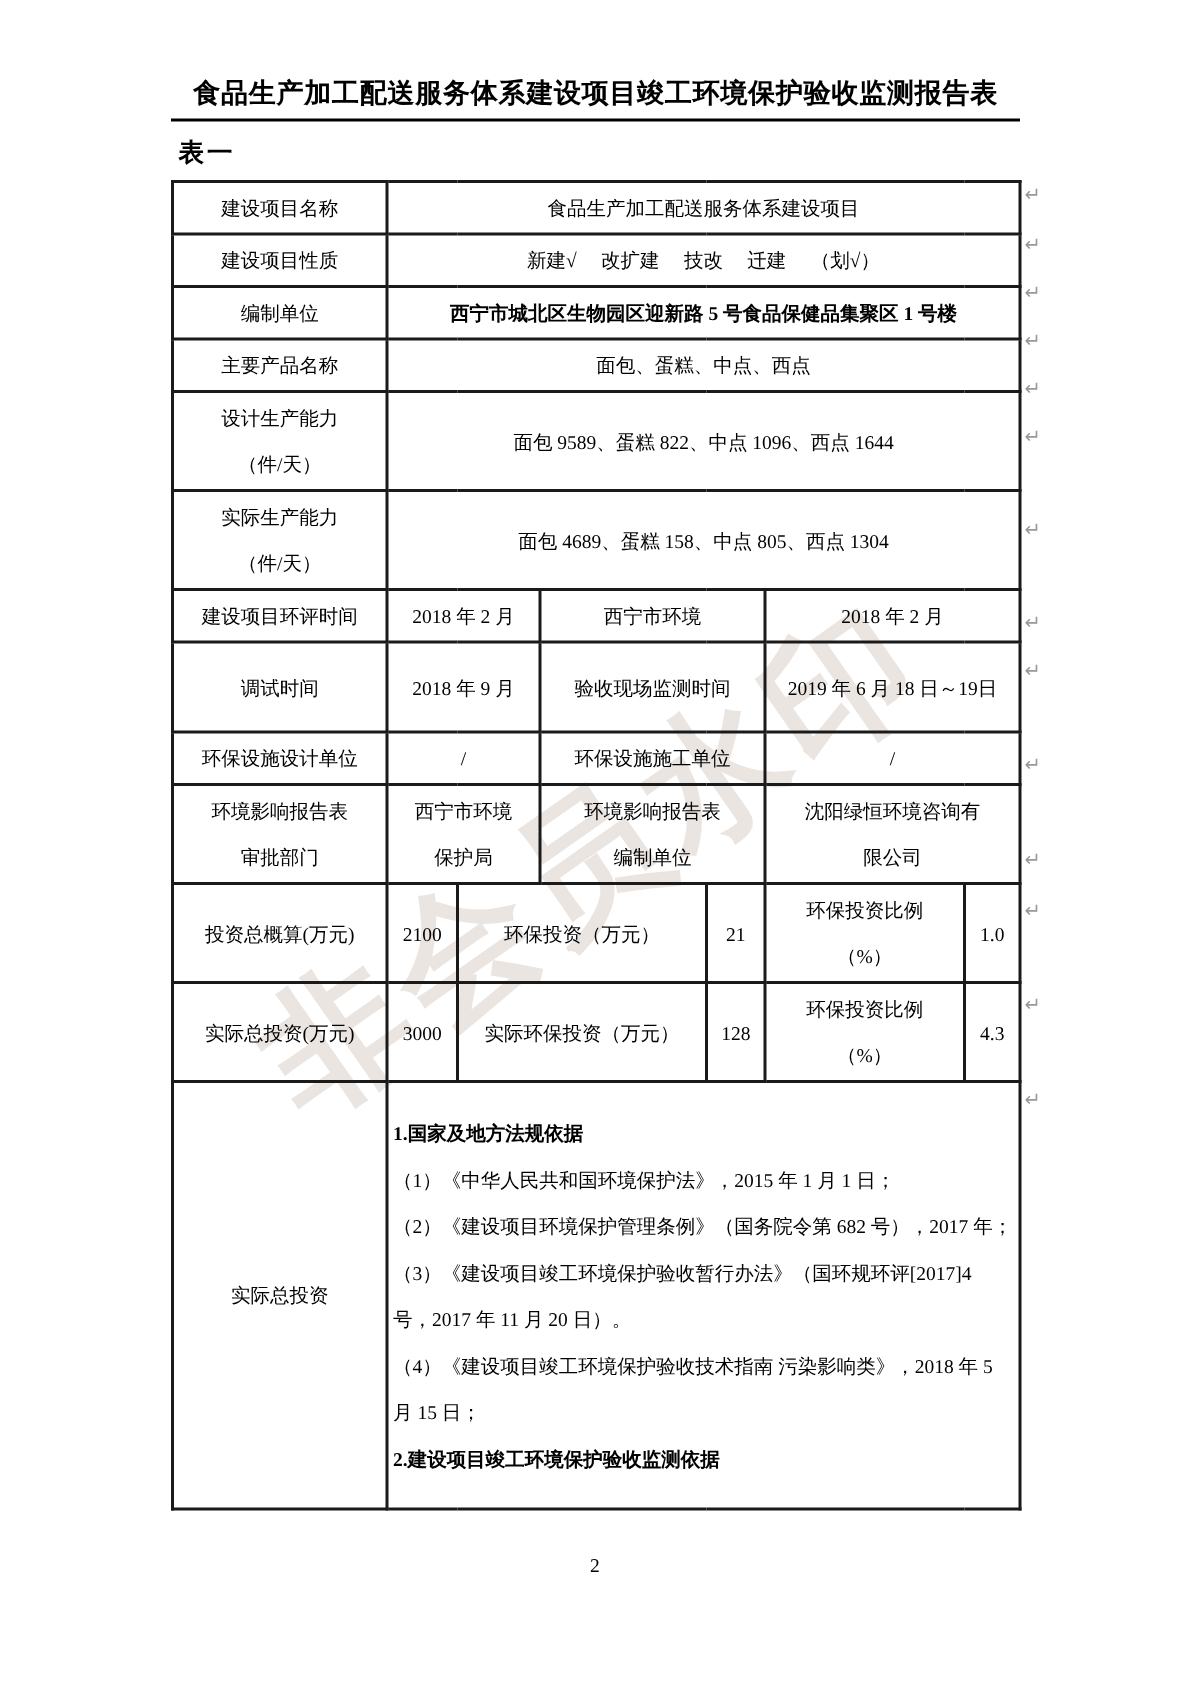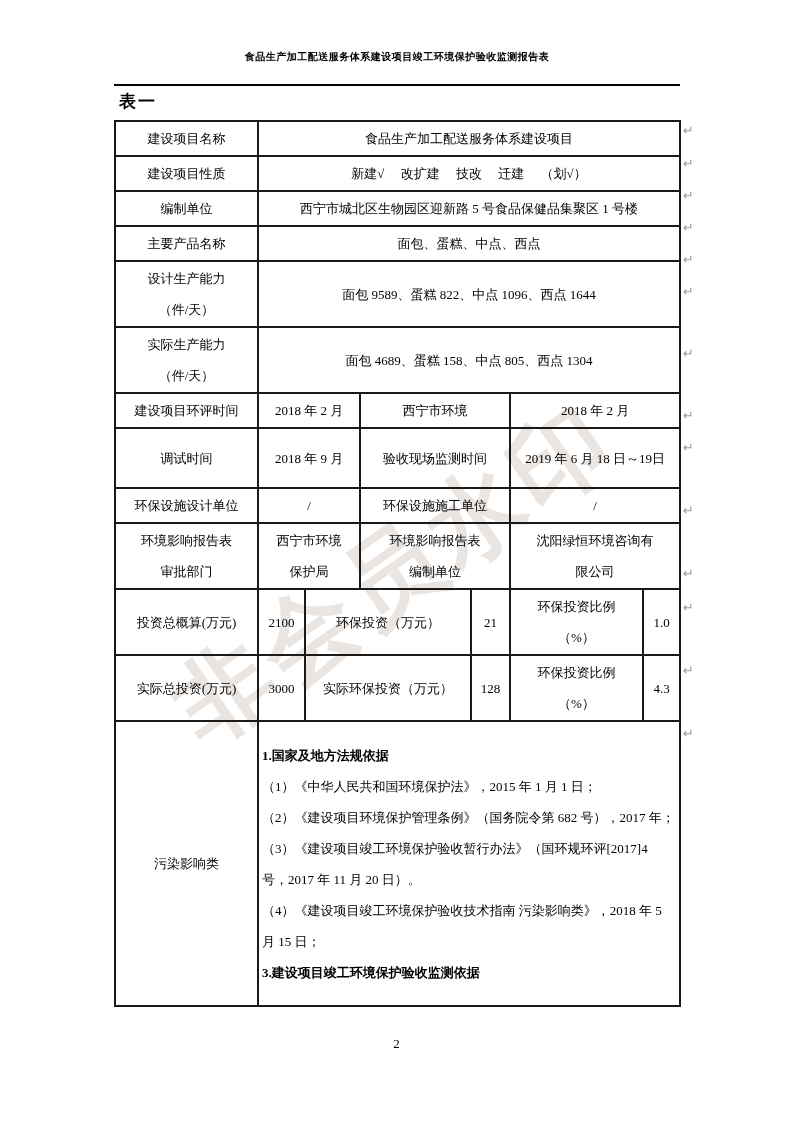--- a/index.html
+++ b/index.html
@@ -8,22 +8,22 @@
     font-family:"Liberation Serif","DejaVu Serif",serif;color:#000;overflow:hidden;
   }
   .watermark{
     position:absolute;left:395px;top:575px;z-index:0;
     transform:translate(-50%,-50%) rotate(-35deg);
     font-size:96px;font-weight:bold;color:#ebe5e1;letter-spacing:6px;
     white-space:nowrap;pointer-events:none;user-select:none;
   }
   .doc-title{
     position:absolute;left:114px;top:50px;width:566px;z-index:1;
-    text-align:center;font-size:10px;font-weight:bold;
-    border-bottom:2px solid #000;padding-bottom:20px;letter-spacing:0.5px;
+    text-align:center;font-size:18px;font-weight:bold;
+    border-bottom:2px solid #000;padding-bottom:5px;letter-spacing:0.5px;
   }
   .table-label{
     position:absolute;left:119px;top:90px;z-index:1;
     font-size:17px;font-weight:bold;letter-spacing:2px;
   }
   table.report{
     position:absolute;left:114px;top:120px;z-index:1;
     width:566px;border-collapse:collapse;table-layout:fixed;
     background:transparent;
   }
@@ -70,21 +70,21 @@
       <tr style="height:33px">
         <td class="c">建设项目名称</td>
         <td class="c" colspan="6">食品生产加工配送服务体系建设项目</td>
       </tr>
       <tr style="height:32px">
         <td class="c">建设项目性质</td>
         <td class="c" colspan="6">新建√　 改扩建　 技改　 迁建　 （划√）</td>
       </tr>
       <tr style="height:32px">
         <td class="c">编制单位</td>
-        <td class="c" colspan="6" style="padding:1px 0;">西宁市城北区生物园区迎新路 5 号食品保健品集聚区 1 号楼</td>
+        <td class="c" colspan="6" style="padding:1px 0;font-weight:bold;">西宁市城北区生物园区迎新路 5 号食品保健品集聚区 1 号楼</td>
       </tr>
       <tr style="height:32px">
         <td class="c">主要产品名称</td>
         <td class="c" colspan="6">面包、蛋糕、中点、西点</td>
       </tr>
       <tr style="height:62px">
         <td class="c">
           <div>设计生产能力</div>
           <div>（件/天）</div>
         </td>
@@ -149,28 +149,28 @@
         <td class="c">3000</td>
         <td class="c" colspan="2" style="padding:1px 0;">实际环保投资（万元）</td>
         <td class="c">128</td>
         <td class="c">
           <div>环保投资比例</div>
           <div>（%）</div>
         </td>
         <td class="c">4.3</td>
       </tr>
       <tr style="height:285px">
-        <td class="c">污染影响类</td>
+        <td class="c">实际总投资</td>
         <td class="basis" colspan="6" id="basis-content">
             <div class="bold">1.国家及地方法规依据</div>
             <div>（1）《中华人民共和国环境保护法》，2015 年 1 月 1 日；</div>
             <div>（2）《建设项目环境保护管理条例》（国务院令第 682 号），2017 年；</div>
             <div>（3）《建设项目竣工环境保护验收暂行办法》（国环规环评[2017]4 号，2017 年 11 月 20 日）。</div>
             <div>（4）《建设项目竣工环境保护验收技术指南 污染影响类》，2018 年 5 月 15 日；</div>
-            <div class="bold">3.建设项目竣工环境保护验收监测依据</div>
+            <div class="bold">2.建设项目竣工环境保护验收监测依据</div>
           </td>
       </tr>
     </tbody>
   </table>
 
   <div id="pmarks">
       <span class="pmark" style="top: 124px;">↵</span>
       <span class="pmark" style="top: 157px;">↵</span>
       <span class="pmark" style="top: 189px;">↵</span>
       <span class="pmark" style="top: 221px;">↵</span>

